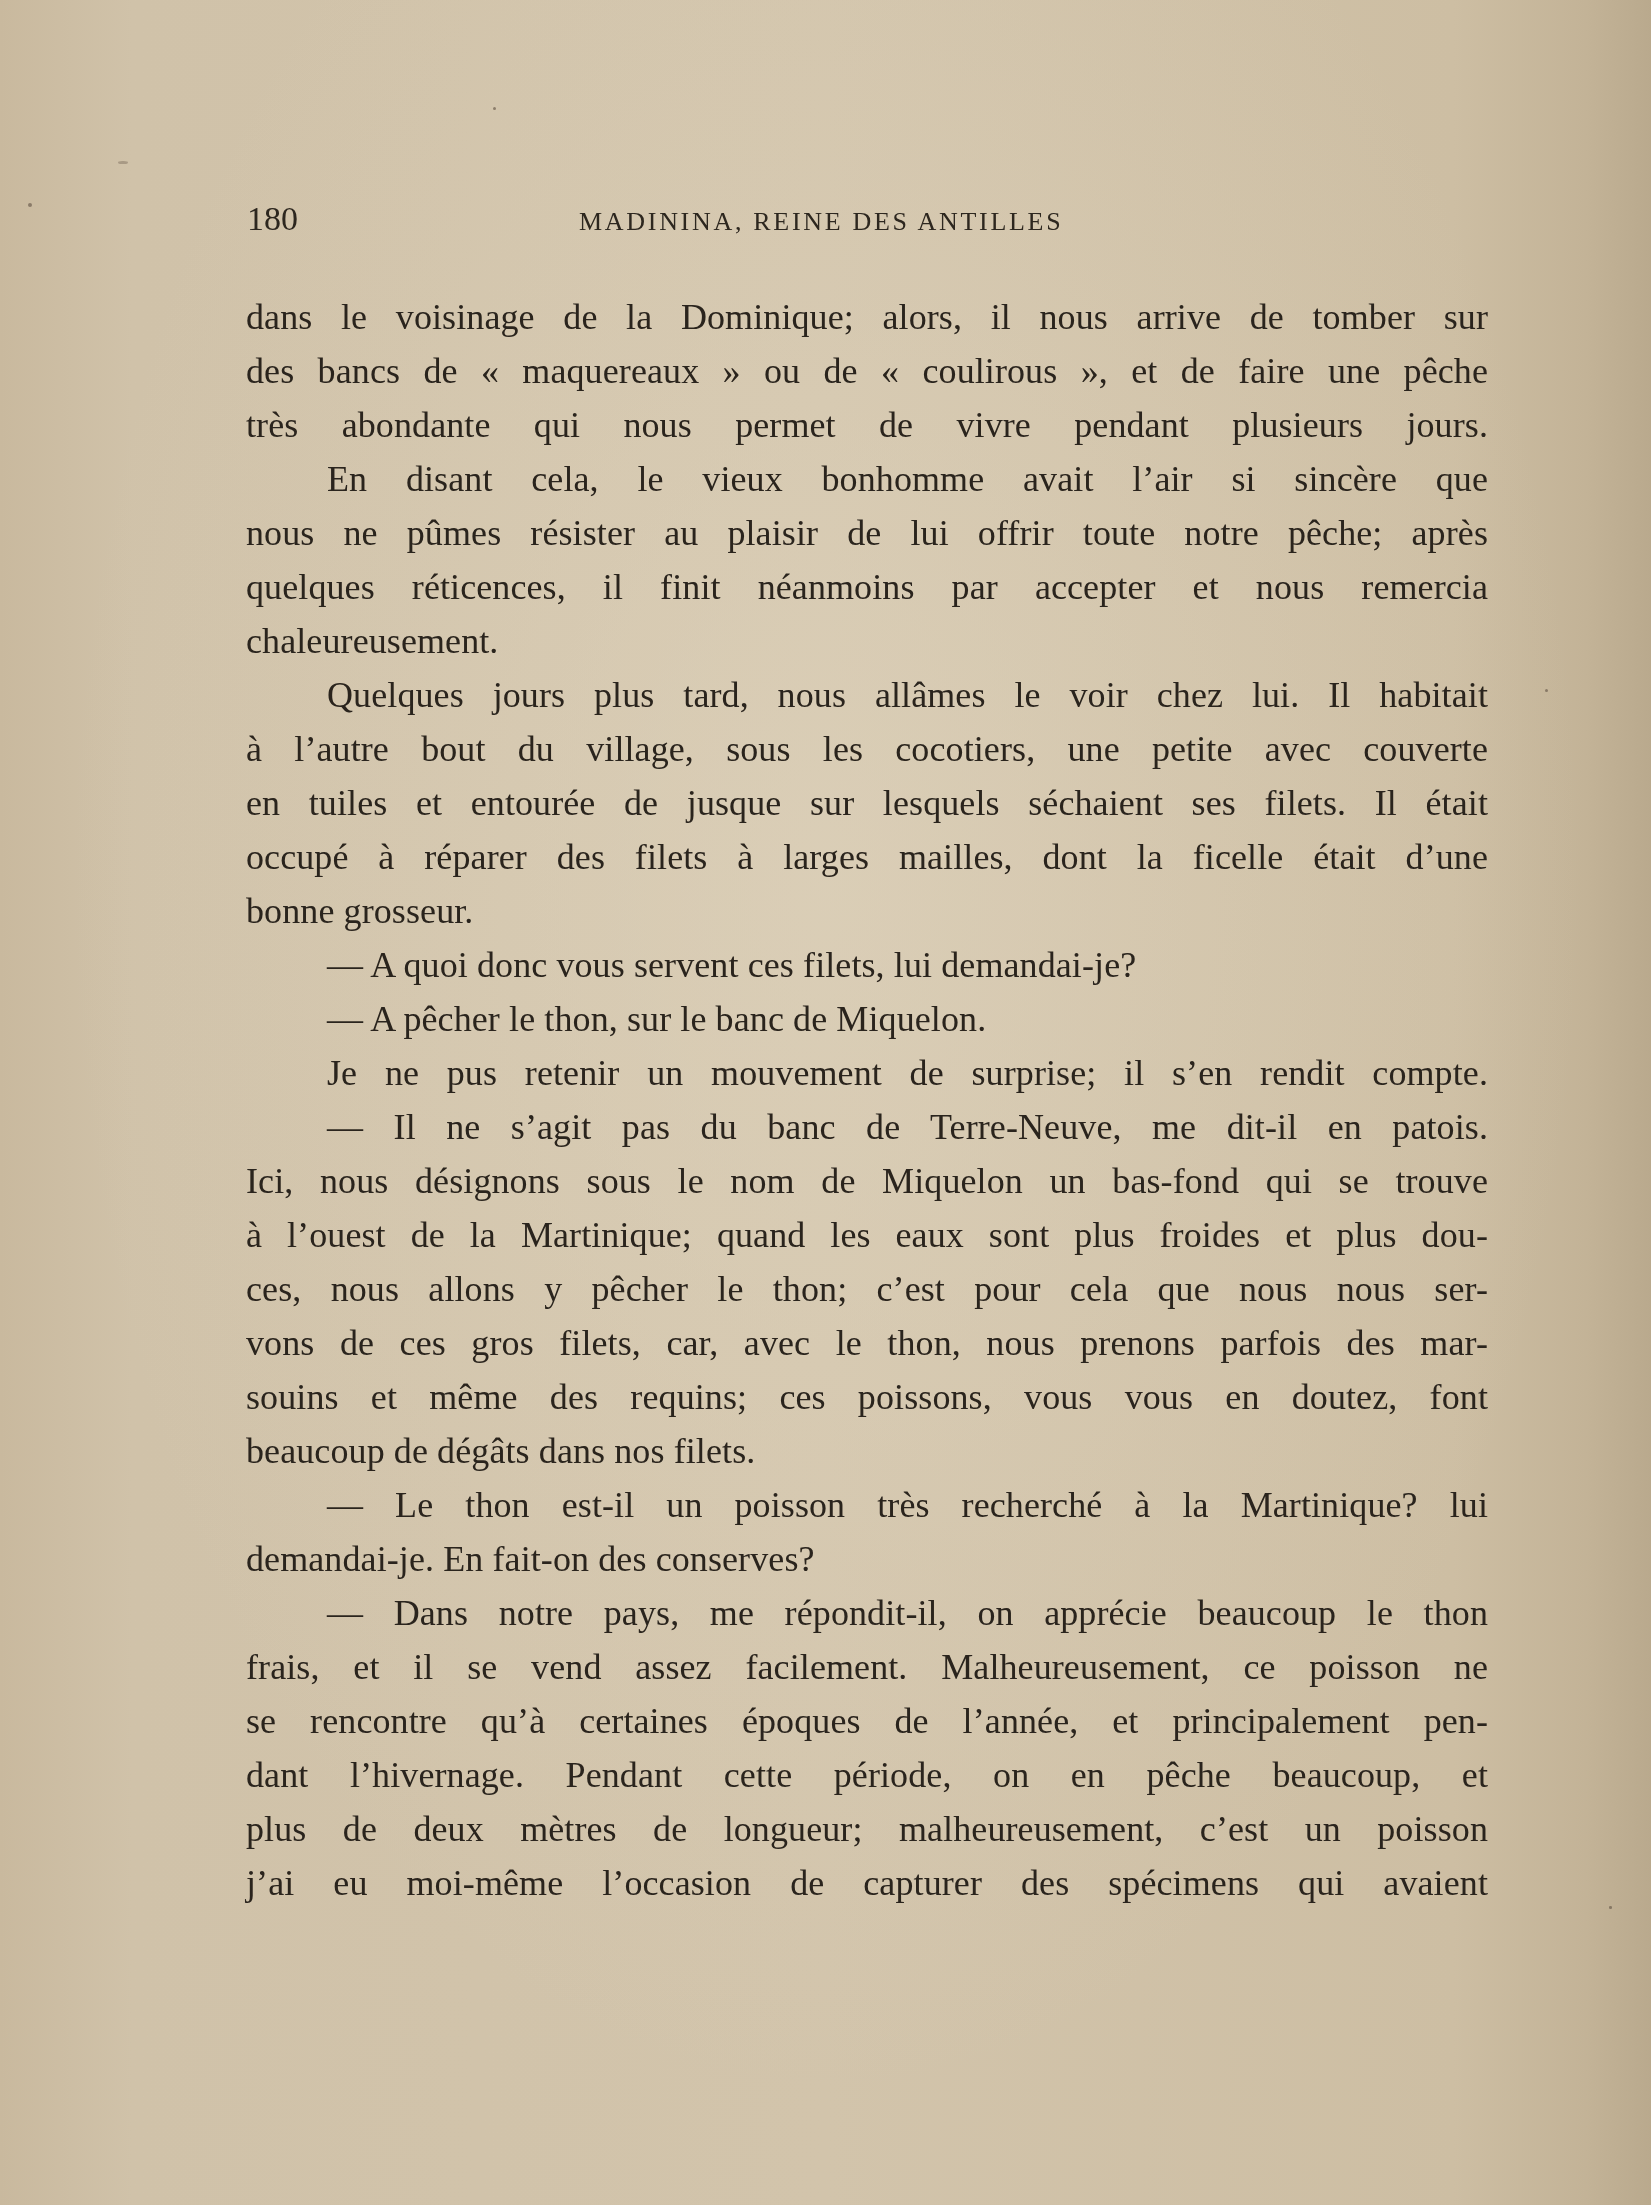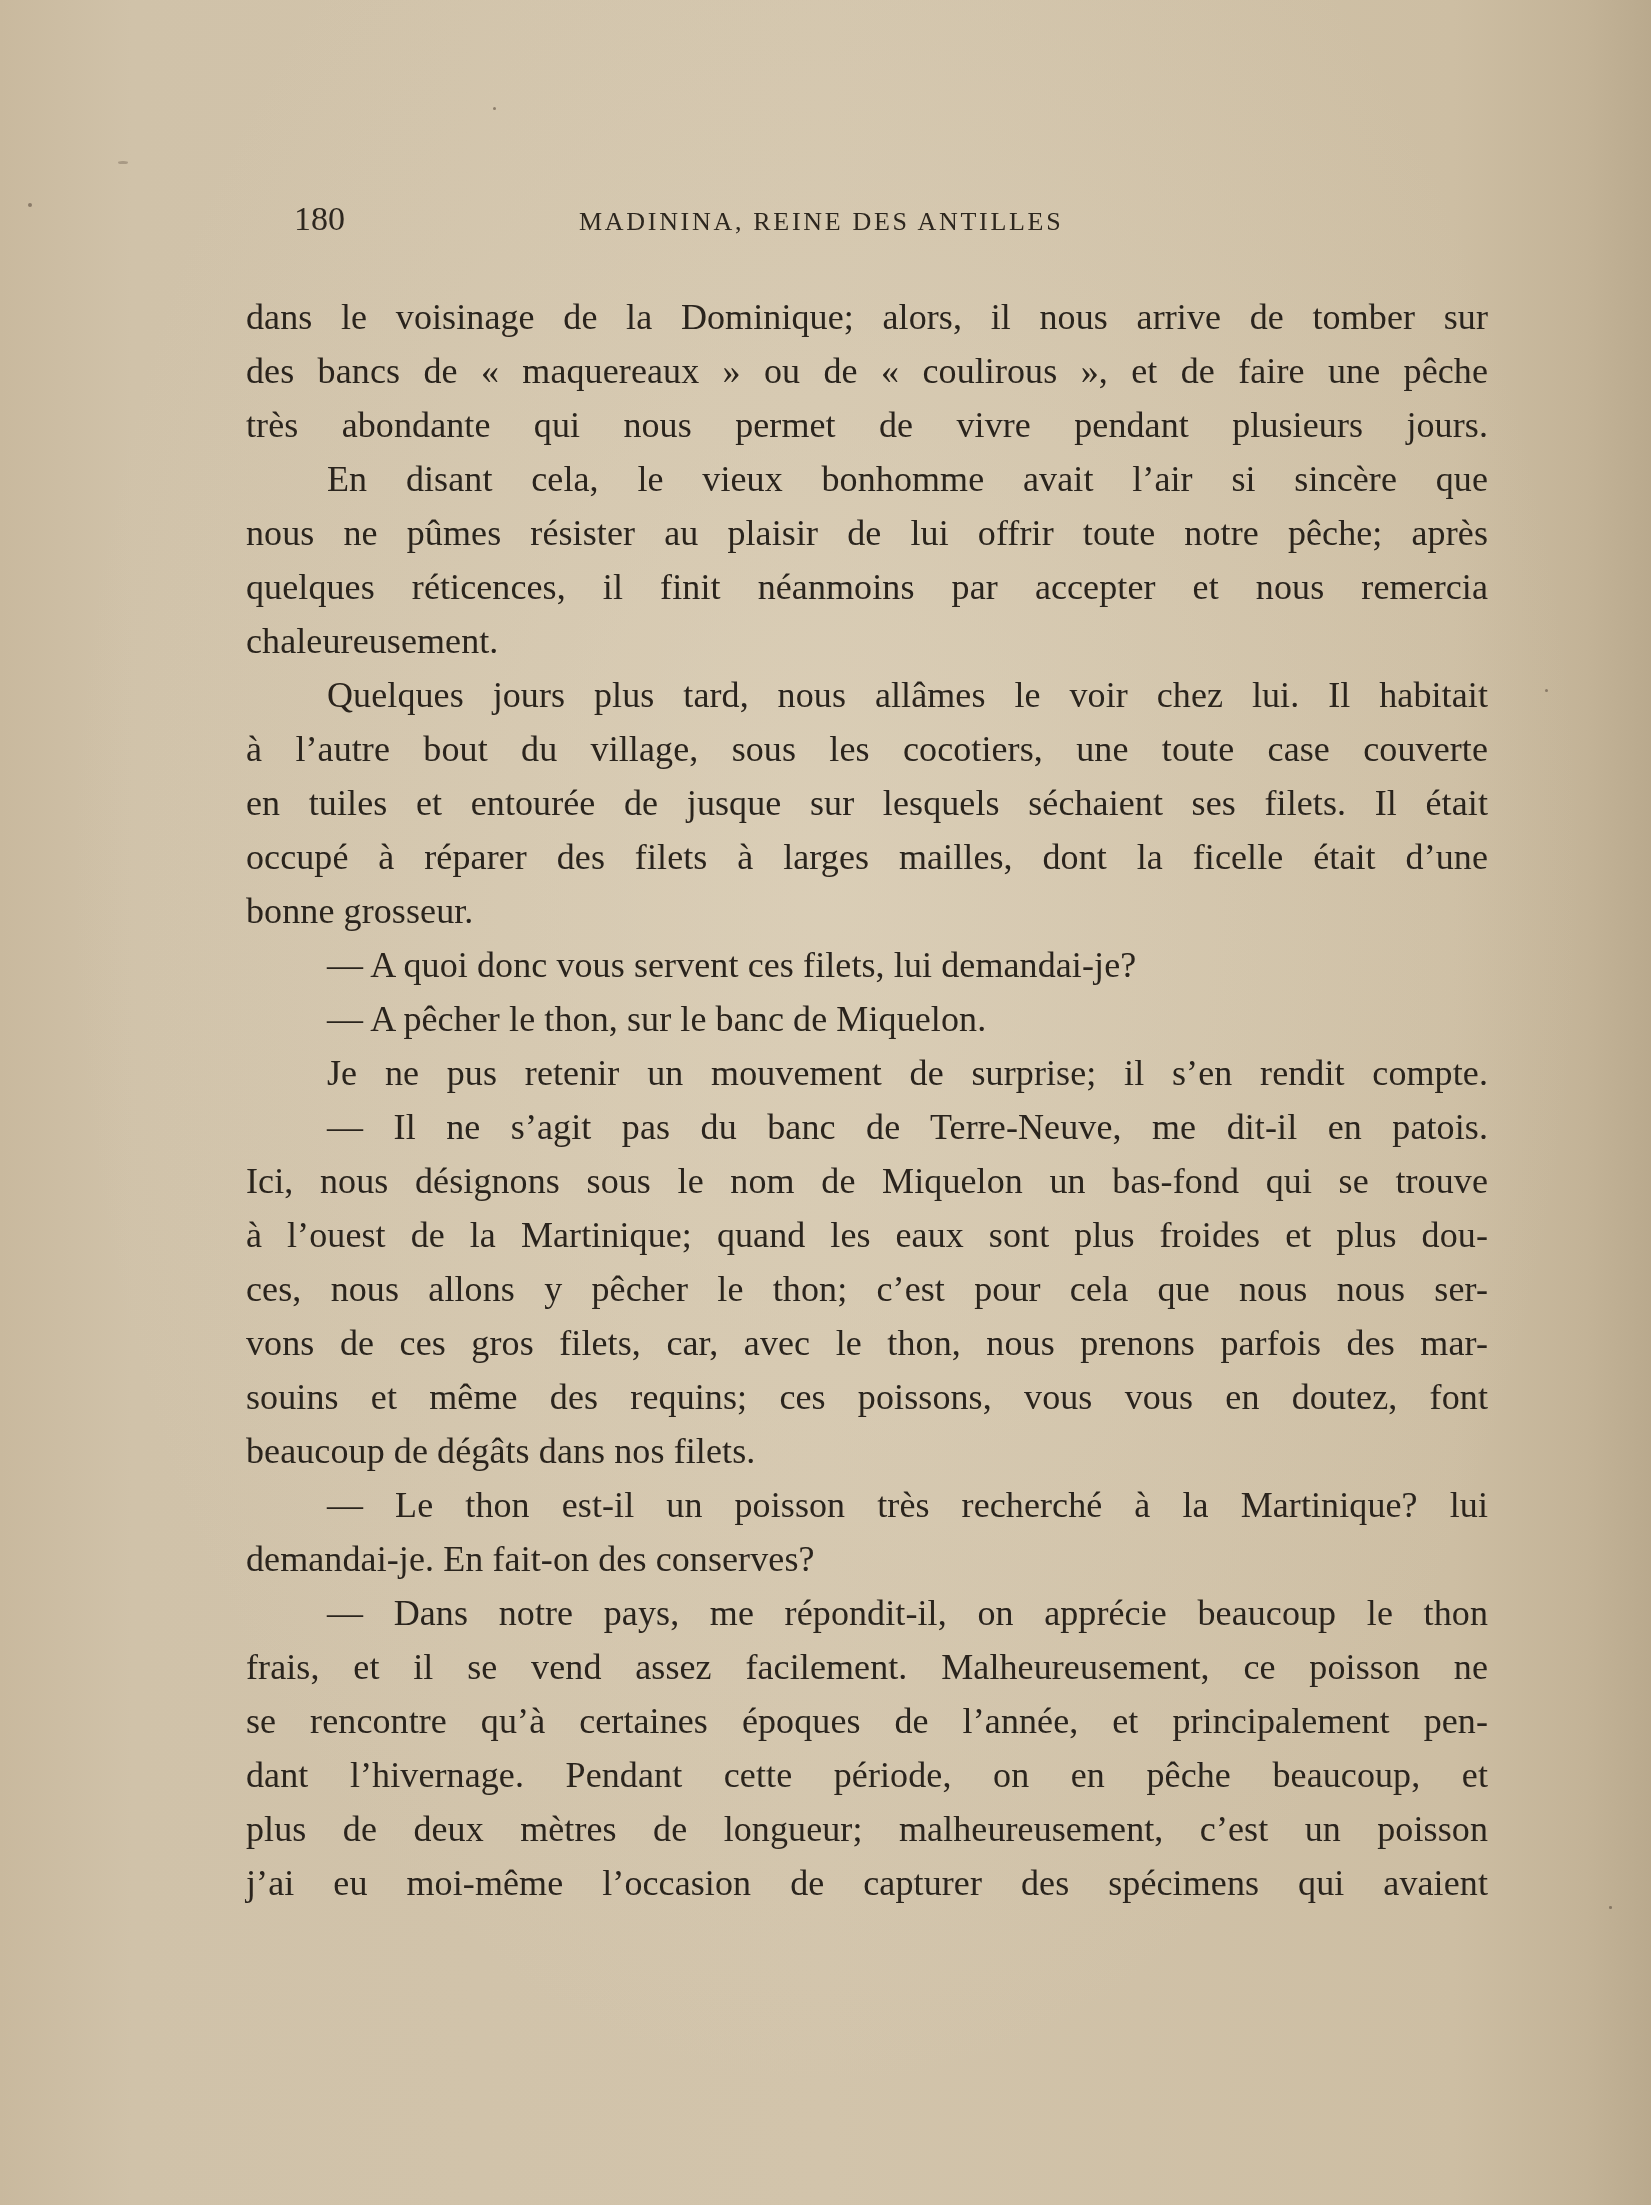--- a/index.html
+++ b/index.html
@@ -29,21 +29,20 @@
       width: 1238px;
       height: 41px;
     }
     .page-number {
       position: absolute;
       left: 0;
       top: 0;
       font-size: 34px;
       line-height: 41px;
       color: #2d271f;
-      margin-left: 47px;
     }
     .running-title {
       position: absolute;
       left: 332px;
       top: 2.7px;
       font-size: 26px;
       line-height: 41px;
       letter-spacing: 2.7px;
       color: #2d271f;
     }
@@ -96,21 +95,21 @@
 
   <div class="body-text" id="body-text">
       <span class="line">dans le voisinage de la Dominique; alors, il nous arrive de tomber sur</span>
       <span class="line">des bancs de « maquereaux » ou de « coulirous », et de faire une pêche</span>
       <span class="line">très abondante qui nous permet de vivre pendant plusieurs jours.</span>
       <span class="line indent">En disant cela, le vieux bonhomme avait l’air si sincère que</span>
       <span class="line">nous ne pûmes résister au plaisir de lui offrir toute notre pêche; après</span>
       <span class="line">quelques réticences, il finit néanmoins par accepter et nous remercia</span>
       <span class="line last">chaleureusement.</span>
       <span class="line indent">Quelques jours plus tard, nous allâmes le voir chez lui. Il habitait</span>
-      <span class="line">à l’autre bout du village, sous les cocotiers, une toute case couverte</span>
+      <span class="line">à l’autre bout du village, sous les cocotiers, une petite avec couverte</span>
       <span class="line">en tuiles et entourée de jusque sur lesquels séchaient ses filets. Il était</span>
       <span class="line">occupé à réparer des filets à larges mailles, dont la ficelle était d’une</span>
       <span class="line last">bonne grosseur.</span>
       <span class="line indent last">— A quoi donc vous servent ces filets, lui demandai-je?</span>
       <span class="line indent last">— A pêcher le thon, sur le banc de Miquelon.</span>
       <span class="line indent">Je ne pus retenir un mouvement de surprise; il s’en rendit compte.</span>
       <span class="line indent">— Il ne s’agit pas du banc de Terre-Neuve, me dit-il en patois.</span>
       <span class="line">Ici, nous désignons sous le nom de Miquelon un bas-fond qui se trouve</span>
       <span class="line">à l’ouest de la Martinique; quand les eaux sont plus froides et plus dou-</span>
       <span class="line">ces, nous allons y pêcher le thon; c’est pour cela que nous nous ser-</span>

